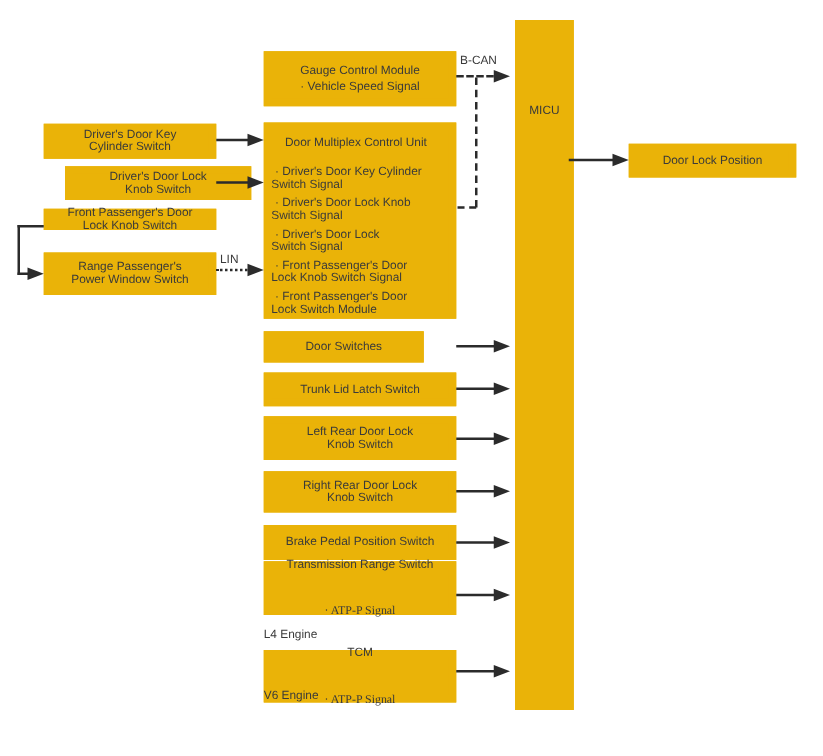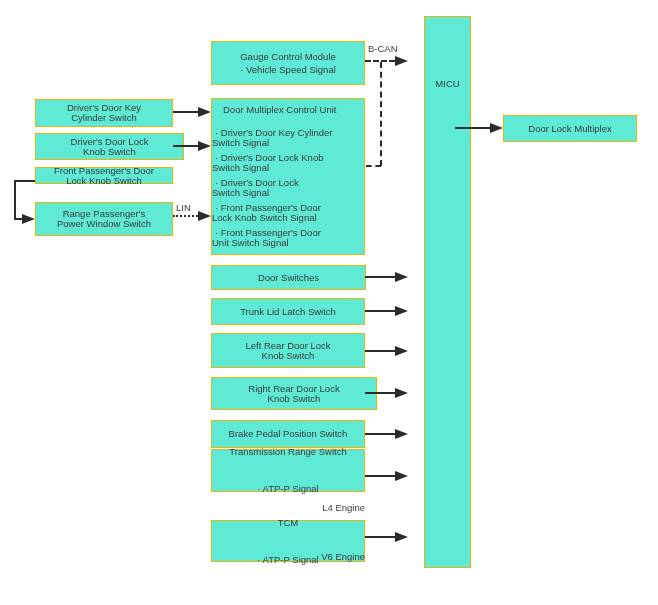--- a/index.html
+++ b/index.html
@@ -2,56 +2,56 @@
 <html><head>
 <meta charset="utf-8">
 <style>
   html,body{margin:0;padding:0;background:#ffffff;}
   .canvas{
     position:relative;width:658px;height:605px;background:#ffffff;
     font-family:"Liberation Sans",sans-serif;font-size:9.5px;line-height:10px;
     color:#3a3a3a;overflow:hidden;
   }
   .box{
-    position:absolute;box-sizing:border-box;border:1px solid #eab308;background:#5eead4;
+    position:absolute;box-sizing:border-box;border:6px solid #eab308;background:#eab308;
   }
   .cc{display:flex;align-items:center;justify-content:center;}
   .col{display:flex;flex-direction:column;align-items:center;justify-content:center;text-align:center;}
   .tb{text-align:center;}
   .ln{display:block;}
   .ind{padding-left:3px;}
   .mux{padding:6px 2px 0 0;}
   .mux-title{margin:0 0 13px 11px;}
   .sig-item{margin:0 0 5px 0;}
   .gap3{margin-top:3px;}
-  .gap9{margin-top:27px;}
+  .gap9{margin-top:27px;font-family:Liberation Serif, serif;}
   .hline{position:absolute;height:2px;background:#2b2b2b;}
   .vline{position:absolute;width:2px;background:#2b2b2b;}
   .dash-h{position:absolute;height:0;border-top:2px dashed #2b2b2b;}
   .dash-v{position:absolute;width:0;border-left:2px dashed #2b2b2b;}
   .dot-h{position:absolute;height:0;border-top:2px dotted #2b2b2b;}
   .ah{position:absolute;width:0;height:0;border-style:solid;
       border-width:5px 0 5px 13px;border-color:transparent transparent transparent #2b2b2b;}
   .buslabel{position:absolute;white-space:nowrap;text-align:right;}
-  .note{position:absolute;width:154px;text-align:right;white-space:nowrap;}
+  .note{position:absolute;width:154px;text-align:left;white-space:nowrap;}
   .micu-label{position:absolute;top:62px;left:0;right:0;text-align:center;}
 </style>
 </head>
 <body>
 
 <div class="canvas">
 
   <div class="box cc" style="left:35px;top:99px;width:138px;height:28px">
     <div class="tb">
       <span class="ln">Driver's Door Key</span>
       <span class="ln">Cylinder Switch</span>
     </div>
   </div>
 
-  <div class="box cc" style="left:35px;top:133px;width:149px;height:27px">
+  <div class="box cc" style="left:52px;top:133px;width:149px;height:27px">
     <div class="tb">
       <span class="ln">Driver's Door Lock</span>
       <span class="ln">Knob Switch</span>
     </div>
   </div>
 
   <div class="box cc" style="left:35px;top:167px;width:138px;height:17px">
     <div class="tb">
       <span class="ln">Front Passenger's Door</span>
       <span class="ln">Lock Knob Switch</span>
@@ -83,40 +83,40 @@
     <div class="sig-item">
       <span class="ln ind">· Driver's Door Lock</span>
       <span class="ln">Switch Signal</span>
     </div>
     <div class="sig-item">
       <span class="ln ind">· Front Passenger's Door</span>
       <span class="ln">Lock Knob Switch Signal</span>
     </div>
     <div class="sig-item">
       <span class="ln ind">· Front Passenger's Door</span>
-      <span class="ln">Unit Switch Signal</span>
-    </div>
-  </div>
-
-  <div class="box cc" style="left:211px;top:265px;width:155px;height:25px">
+      <span class="ln">Lock Switch Module</span>
+    </div>
+  </div>
+
+  <div class="box cc" style="left:211px;top:265px;width:128px;height:25px">
     <span>Door Switches</span>
   </div>
 
   <div class="box cc" style="left:211px;top:298px;width:154px;height:27px">
     <span>Trunk Lid Latch Switch</span>
   </div>
 
   <div class="box cc" style="left:211px;top:333px;width:154px;height:35px">
     <div class="tb">
       <span class="ln">Left Rear Door Lock</span>
       <span class="ln">Knob Switch</span>
     </div>
   </div>
 
-  <div class="box cc" style="left:211px;top:377px;width:166px;height:33px">
+  <div class="box cc" style="left:211px;top:377px;width:154px;height:33px">
     <div class="tb">
       <span class="ln">Right Rear Door Lock</span>
       <span class="ln">Knob Switch</span>
     </div>
   </div>
 
   <div class="box cc" style="left:211px;top:420px;width:154px;height:28px">
     <span>Brake Pedal Position Switch</span>
   </div>
 
@@ -125,26 +125,26 @@
     <span class="ln gap9">· ATP-P Signal</span>
   </div>
   <div class="note" style="left:211px;top:503px">L4 Engine</div>
 
   <div class="box col" style="left:211px;top:520px;width:154px;height:42px">
     <span class="ln">TCM</span>
     <span class="ln gap9">· ATP-P Signal</span>
   </div>
   <div class="note" style="left:211px;top:552px">V6 Engine</div>
 
-  <div class="box" style="left:424px;top:16px;width:47px;height:552px">
+  <div class="box" style="left:412px;top:16px;width:47px;height:552px">
     <span class="micu-label">MICU</span>
   </div>
 
   <div class="box cc" style="left:503px;top:115px;width:134px;height:27px">
-    <span>Door Lock Multiplex</span>
+    <span>Door Lock Position</span>
   </div>
 
   <div class="buslabel" style="left:368px;top:44px">B-CAN</div>
   <div class="buslabel" style="left:176px;top:203px">LIN</div>
 
   <div>
     <div class="hline" style="left:173px;top:111px;width:26px"></div>
     <div class="ah" style="left:198px;top:107px"></div>
   </div>
   <div>

